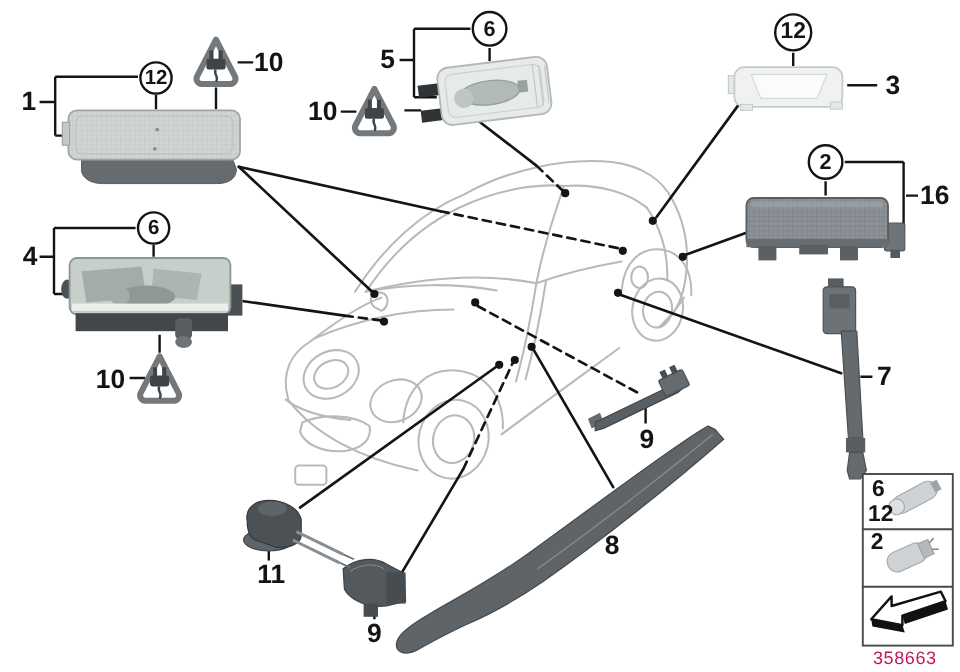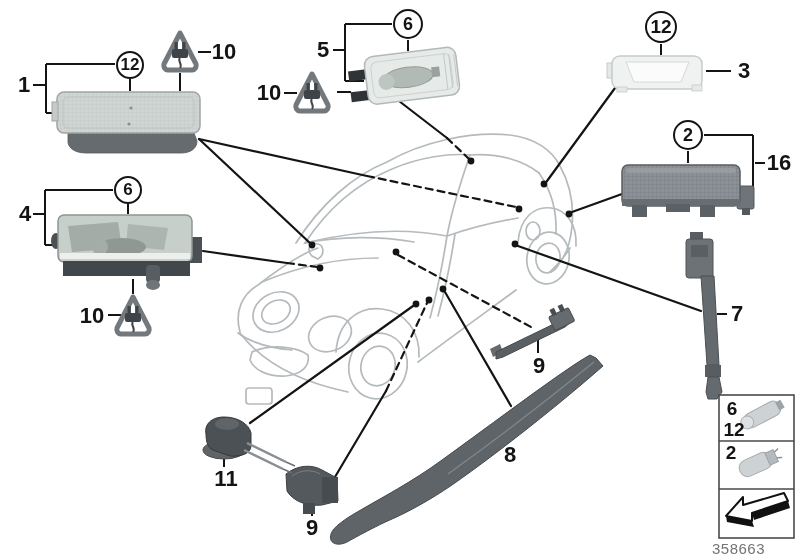--- a/index.html
+++ b/index.html
@@ -9,22 +9,22 @@
   .callout{position:absolute;transform:translate(-50%,-50%);font-weight:bold;
            font-size:22px;color:#141414;line-height:1;white-space:nowrap;}
   .ref-circle{position:absolute;transform:translate(-50%,-50%);border:2.5px solid #141414;
               border-radius:50%;background:#fff;display:flex;align-items:center;justify-content:center;
               font-weight:bold;color:#141414;box-sizing:border-box;}
   .r28{width:28px;height:28px;font-size:17px;}
   .r30{width:30px;height:30px;font-size:18px;}
   .r32{width:32px;height:32px;font-size:19px;}
   .legend-num{position:absolute;transform:translate(-50%,-50%);font-weight:bold;
               font-size:19px;color:#141414;line-height:1;}
-  .diagram-number{position:absolute;left:712px;top:540px;width:84px;
-                  font-size:15px;color:#737373;letter-spacing:.5px;}
+  .diagram-number{position:absolute;left:712px;top:540px;width:84px;text-align:center;
+                  font-size:15px;color:#be185d;letter-spacing:.5px;}
 </style>
 </head>
 <body>
 
 <div class="stage">
 
 <svg width="800" height="560" viewBox="0 0 800 560">
   <defs>
     <pattern id="gridLight" width="4" height="4" patternUnits="userSpaceOnUse">
       <rect width="4" height="4" fill="#cfd5d2"></rect>

